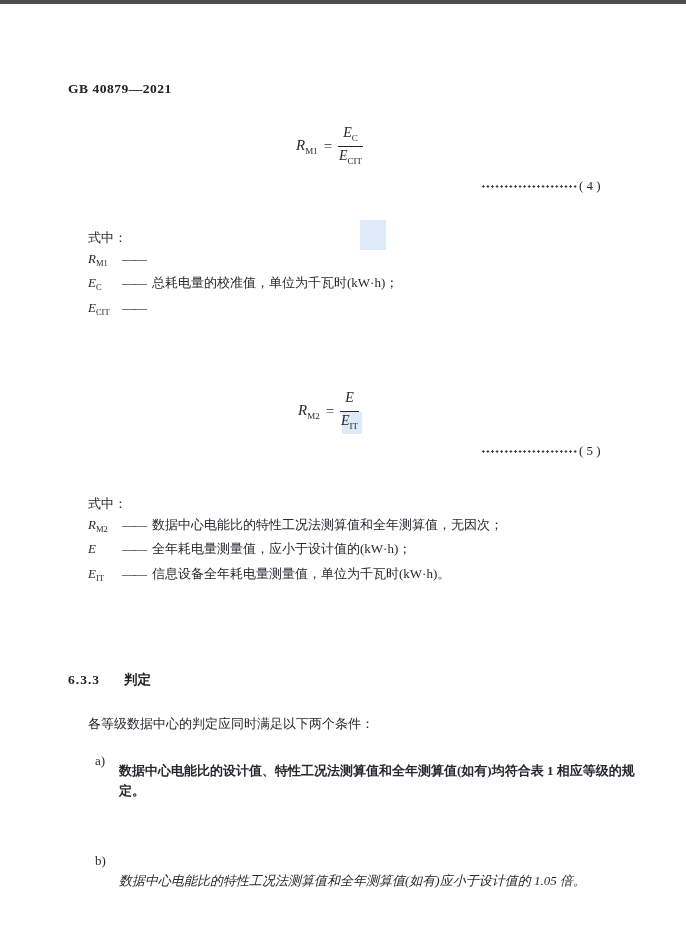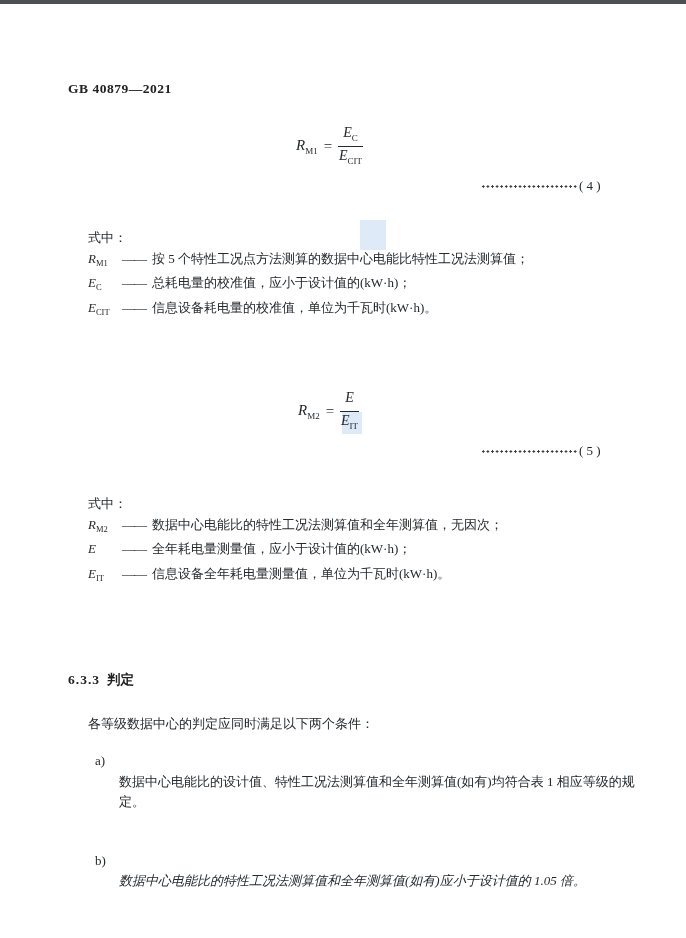--- a/index.html
+++ b/index.html
@@ -40,26 +40,26 @@
   
   .where-block { position:absolute; left:88px; font-size:13px; line-height:20.5px; color:#26292c; }
   .wb1 { top:146px; }
   .wb2 { top:252px; }
   .def-row { display:flex; align-items:baseline; white-space:nowrap; }
   .def-sym { display:inline-block; min-width:34px; font-style:italic; font-family:"Liberation Serif",serif; }
   .def-sym sub { font-size:8.5px; font-style:normal; vertical-align:-3px; }
   .def-dash { letter-spacing:-1px; margin-right:6px; font-style:normal; }
   
   .sec-heading { position:absolute; left:68px; top:335px; font-size:13.5px; font-weight:bold; color:#222; }
-  .sec-heading .num { margin-right:7px; letter-spacing:1px; }
+  .sec-heading .num { margin-right:24px; letter-spacing:1px; }
   .sec-intro { position:absolute; left:88px; top:361px; font-size:13px; color:#26292c; }
   .list-item { position:absolute; font-size:13px; line-height:20.5px; color:#26292c; }
   .li-label { position:absolute; left:95px; width:20px; }
   .li-text  { position:absolute; left:119px; width:518px; }
-  .item-a-label { top:379px; } .item-a-text { top:379px; }
+  .item-a-label { top:379px; } .item-a-text { top:368px;font-weight:bold; }
   .item-b-label { top:417px; } .item-b-text { top:417px;font-style:italic; }
   
   .wm { position:absolute; background:rgba(160,196,234,0.35); z-index:0; }
   .wm1 { left:360px; top:220px; width:26px; height:30px; }
   .wm2 { left:342px; top:412px; width:20px; height:22px; }
   .txt { position:relative; z-index:1; }
 </style>
 </head>
 <body>
 
@@ -81,31 +81,29 @@
 <div class="leader leader4 txt">
   <span class="dots"></span>
   <span>( 4 )</span>
 </div>
 
 <div class="where-block wb1 txt">
   <div>式中：</div>
   <div class="def-row">
     <span class="def-sym"><span>R</span><sub>M1</sub></span>
     <span class="def-dash">——</span>
-    <span>按 5 个特性工况点方法测算的数据中心电能比特性工况法测算值；</span>
   </div>
   <div class="def-row">
     <span class="def-sym"><span>E</span><sub>C</sub></span>
     <span class="def-dash">——</span>
-    <span>总耗电量的校准值，应小于设计值的(kW·h)；</span>
+    <span>总耗电量的校准值，单位为千瓦时(kW·h)；</span>
   </div>
   <div class="def-row">
     <span class="def-sym"><span>E</span><sub>CIT</sub></span>
     <span class="def-dash">——</span>
-    <span>信息设备耗电量的校准值，单位为千瓦时(kW·h)。</span>
   </div>
 </div>
 
 <div class="equation eq5 txt">
   <span><span class="base">R</span><sub>M2</sub></span>
   <span class="eqsign">=</span>
   <span class="frac">
     <span class="num"><span class="base">E</span><sub></sub></span>
     <span class="den"><span class="base">E</span><sub>IT</sub></span>
   </span>

